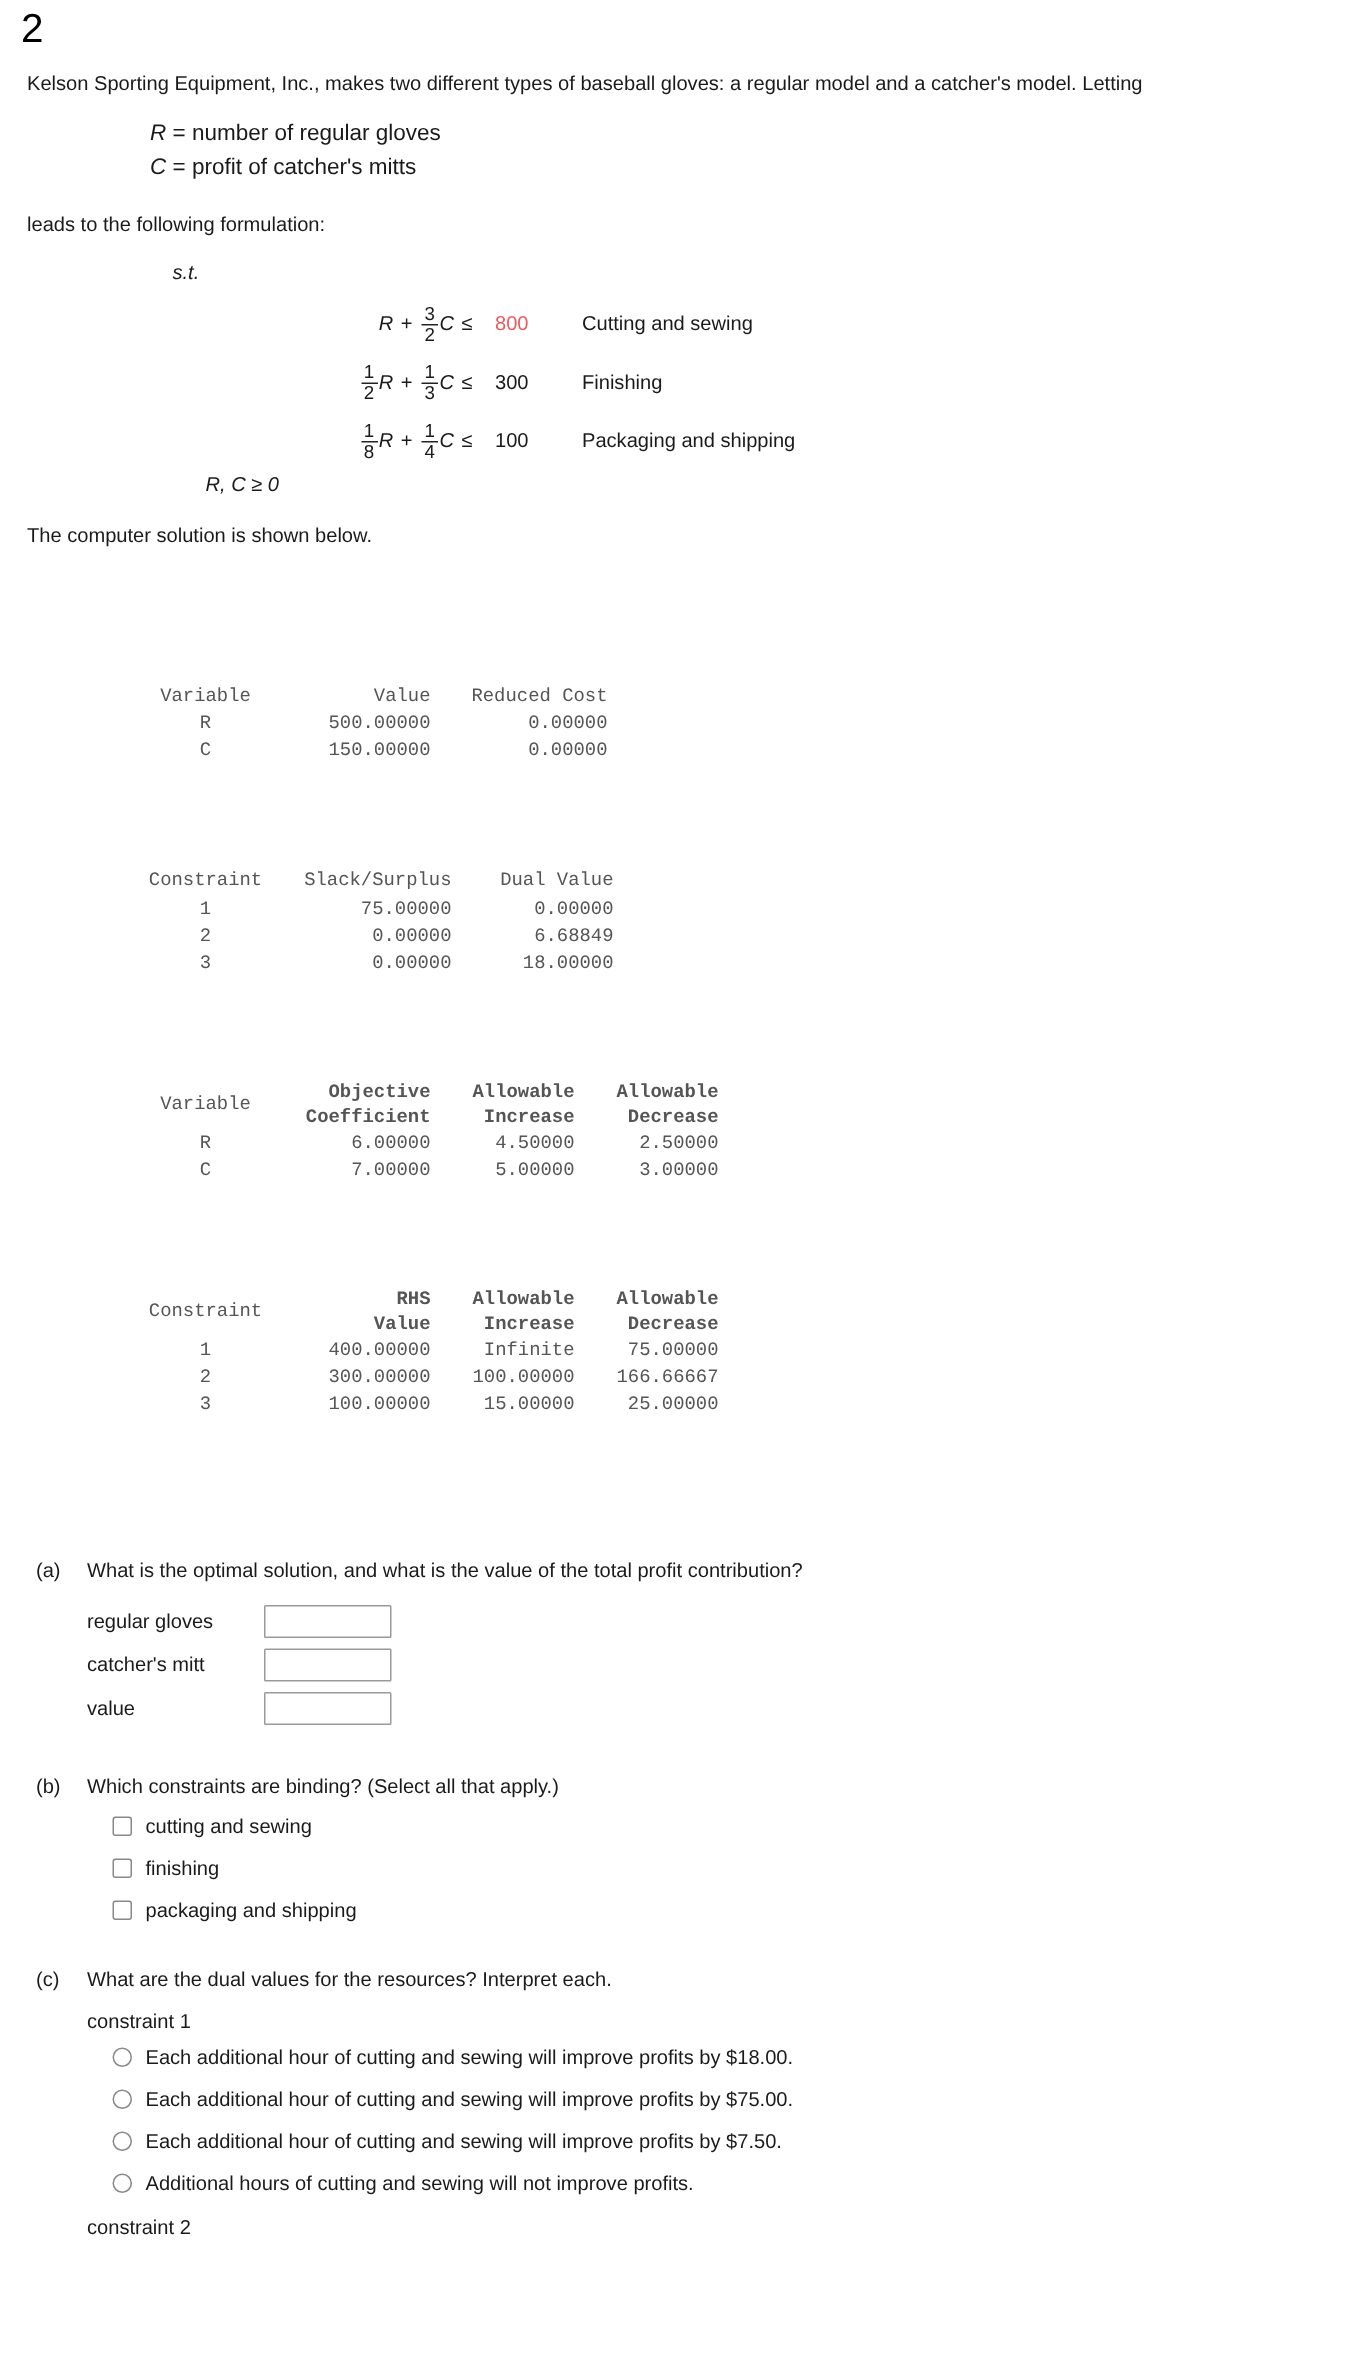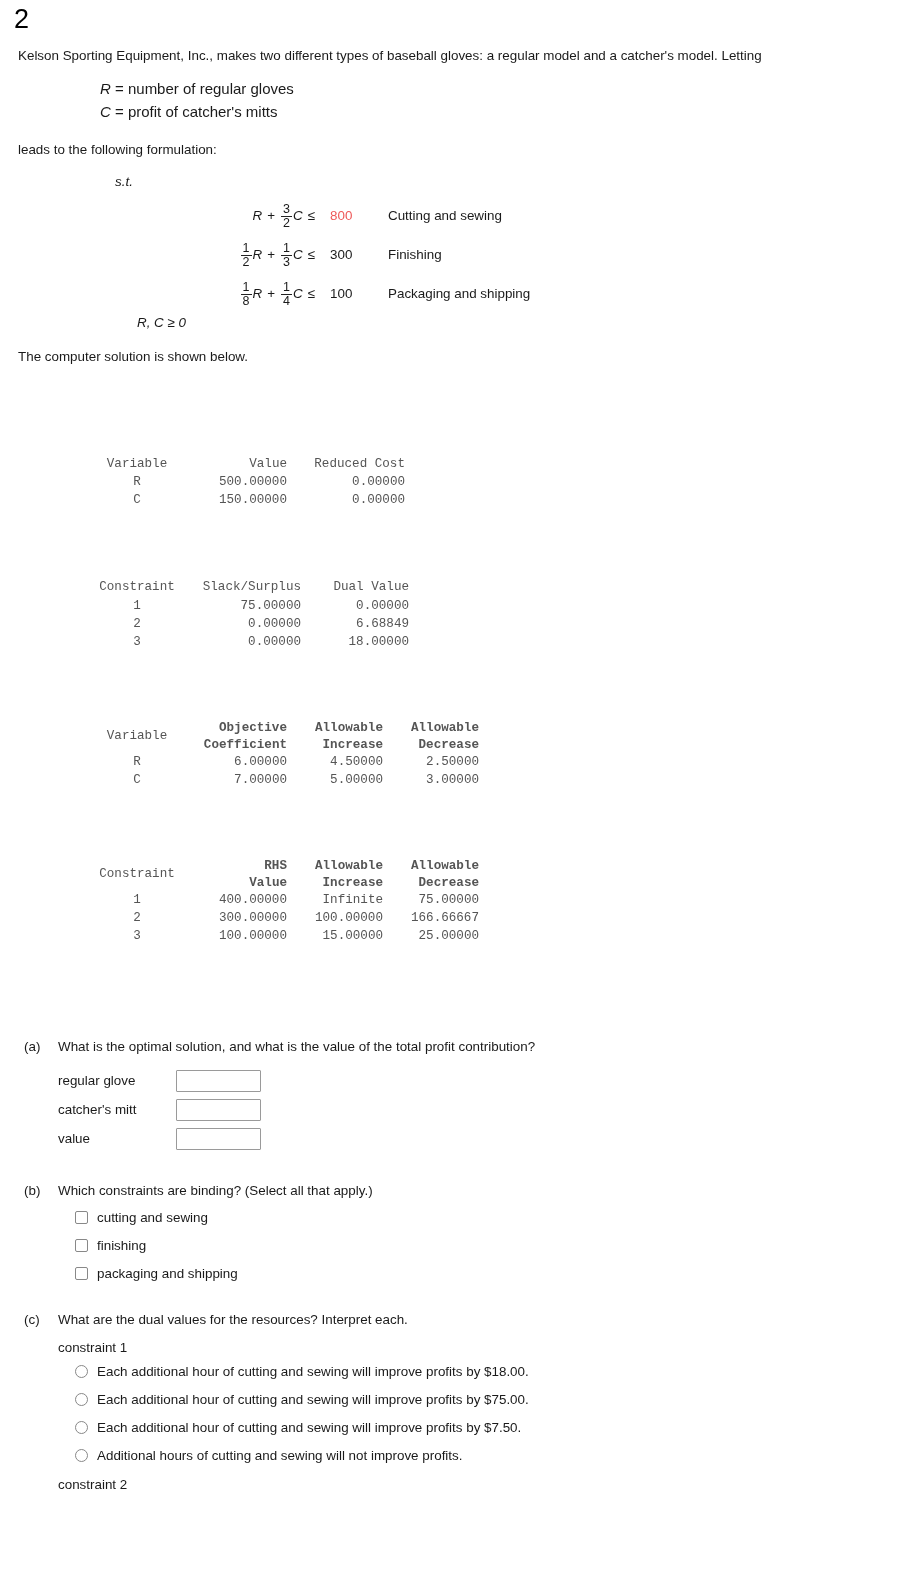--- a/index.html
+++ b/index.html
@@ -338,21 +338,21 @@
 
   </div>
 
   <div class="qblock">
     <div class="qhead">
       <span class="letter">(a)</span>
       <span class="qtext">What is the optimal solution, and what is the value of the total profit contribution?</span>
     </div>
     <div class="fieldrows">
       <div class="fieldrow">
-        <span class="flabel">regular glove</span>
+        <span class="flabel">regular gloves</span>
         <input class="ansbox" type="text" value="" style="">
       </div>
       <div class="fieldrow">
         <span class="flabel">catcher's mitt</span>
         <input class="ansbox" type="text" value="" style="">
       </div>
       <div class="fieldrow">
         <span class="flabel">value</span>
         <input class="ansbox" type="text" value="" style="">
       </div>

